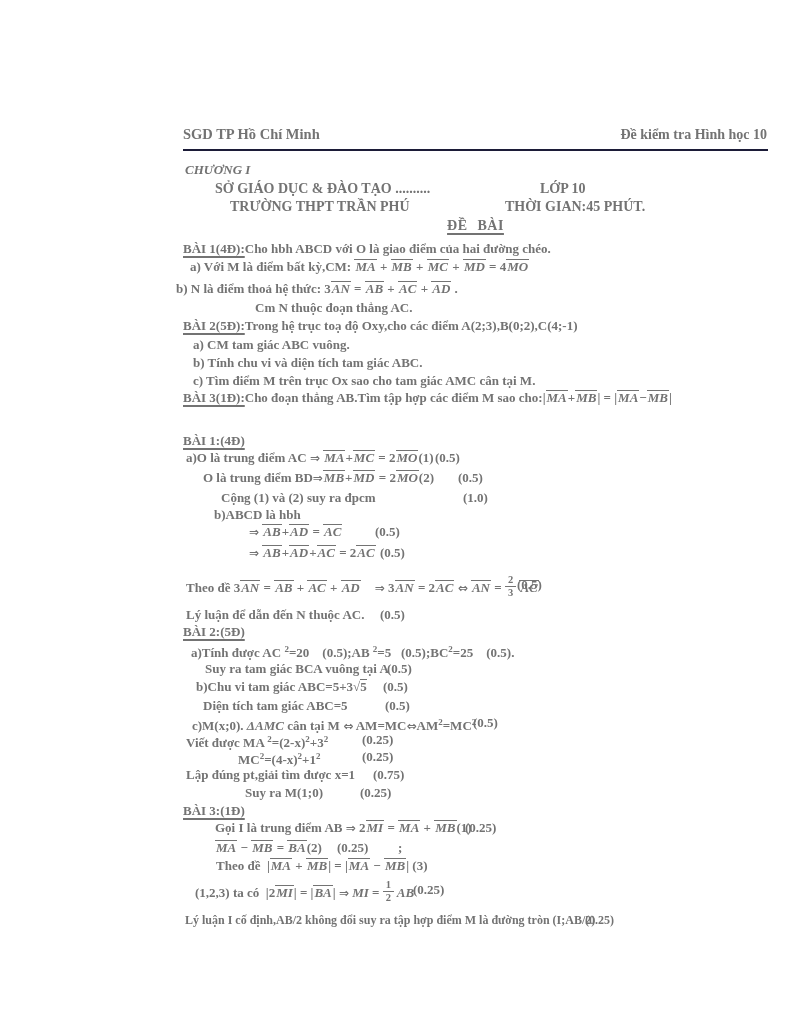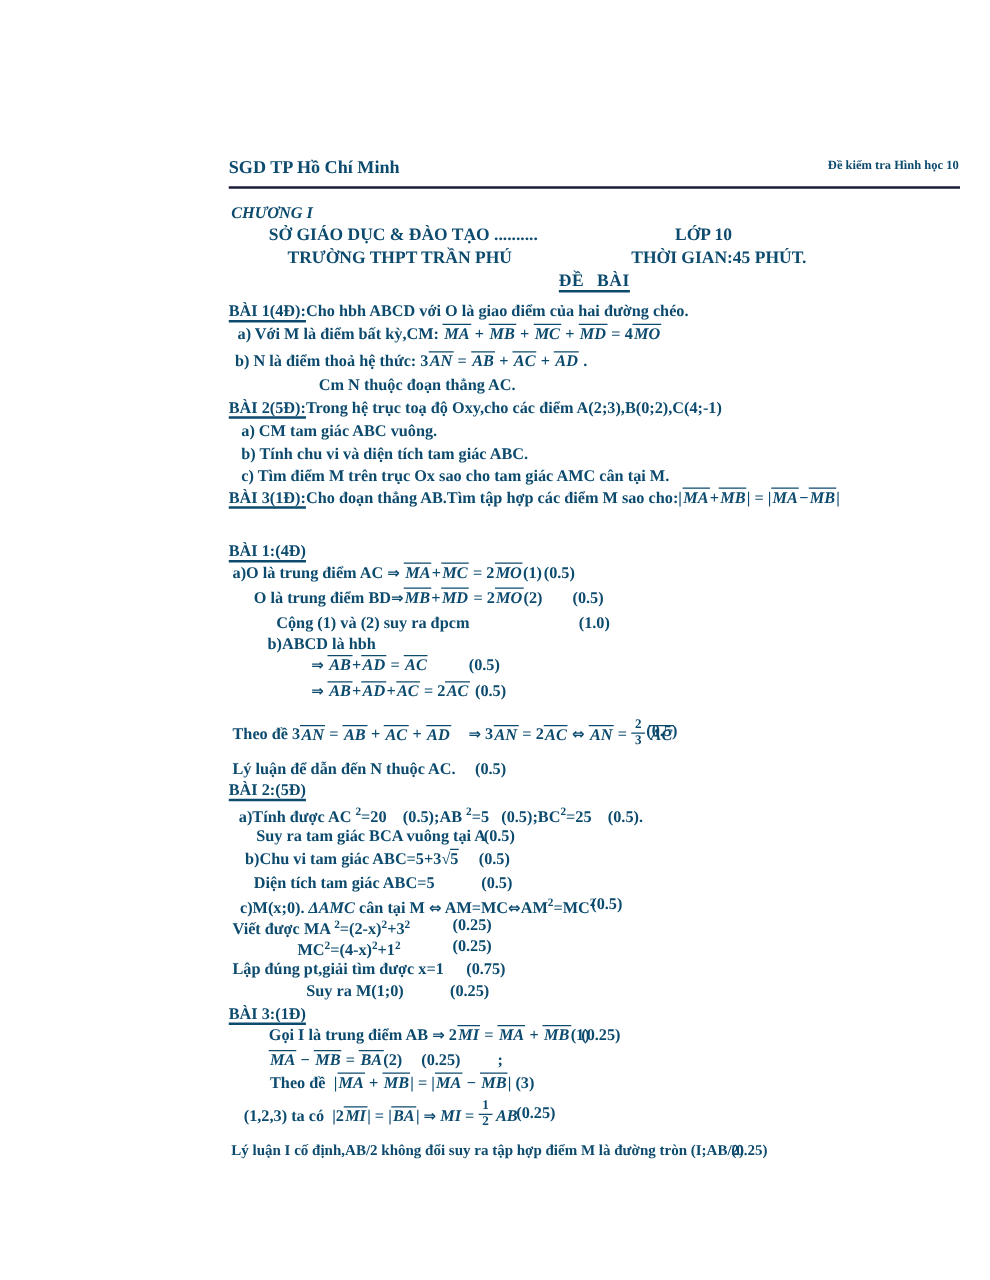--- a/index.html
+++ b/index.html
@@ -1,19 +1,19 @@
 <!DOCTYPE html>
 <html><head>
 <meta charset="utf-8">
 <style>
   html,body{margin:0;padding:0;background:#ffffff;}
   .page{position:relative;width:792px;height:1024px;background:#ffffff;overflow:hidden;
         font-family:"Liberation Serif",serif;color:#1c1c38;}
   .hdr-left{position:absolute;left:183px;top:126px;font-weight:bold;font-size:14.5px;}
-  .hdr-right{position:absolute;right:25px;top:127px;font-weight:bold;font-size:10px;}
+  .hdr-right{position:absolute;right:25px;top:127px;font-weight:bold;font-size:14px;}
   .hdr-rule{position:absolute;left:183px;top:149px;width:585px;height:2px;background:#1c1c38;}
   .ln{position:absolute;font-size:13px;font-weight:bold;line-height:17px;white-space:pre;}
   .ln.center{text-align:center;}
   .wide{letter-spacing:.5px;word-spacing:6px;font-size:14px;}
   .tx{}
   .it{font-style:italic;}
   .un{text-decoration:underline;text-underline-offset:3px;text-decoration-thickness:1.5px;}
   .mth{font-weight:600;}
   .vec{display:inline-block;font-style:italic;font-weight:600;border-top:1.4px solid currentColor;
        padding:0 1px;line-height:1.05;}
@@ -24,31 +24,31 @@
   .frac{display:inline-block;vertical-align:middle;text-align:center;font-size:10.5px;
         font-weight:bold;line-height:1.15;transform:translateY(-2px);}
   .frac .fn{display:block;border-bottom:1.2px solid currentColor;padding:0 3px;}
   .frac .fd{display:block;}
   .rt{font-weight:bold;}
   .rad{display:inline-block;border-top:1.3px solid currentColor;line-height:1.05;}
 </style>
 </head>
 <body>
 
-<div class="page" style="color: #0c4a6e;">
+<div class="page" style="color: #737373;">
   <div class="hdr-left">SGD TP Hồ Chí Minh</div>
   <div class="hdr-right">Đề kiểm tra Hình học 10</div>
   <div class="hdr-rule"></div>
 <div class="ln" style="left: 185px; top: 161px; font-size: 13px;"><span class="tx it">CHƯƠNG I</span></div>
     <div class="ln" style="left: 215px; top: 180px; font-size: 14px;"><span class="tx">SỞ GIÁO DỤC &amp; ĐÀO TẠO ..........</span><span class="at" style="left: 325px;">LỚP 10</span></div>
     <div class="ln" style="left: 230px; top: 198px; font-size: 14px;"><span class="tx">TRƯỜNG THPT TRẦN PHÚ</span><span class="at" style="left: 275px;">THỜI GIAN:45 PHÚT.</span></div>
     <div class="ln center wide" style="left: 183px; width: 585px; top: 217px;"><span class="tx un">ĐỀ BÀI</span></div>
     <div class="ln" style="left: 183px; top: 240px;"><span class="tx un">BÀI 1(4Đ):</span><span class="tx">Cho hbh ABCD với O là giao điểm của hai đường chéo.</span></div>
     <div class="ln" style="left: 190px; top: 258px;"><span class="tx">a) Với M là điểm bất kỳ,CM: </span><span class="vec">MA</span><span class="mth"> + </span><span class="vec">MB</span><span class="mth"> + </span><span class="vec">MC</span><span class="mth"> + </span><span class="vec">MD</span><span class="mth"> = 4</span><span class="vec">MO</span></div>
-    <div class="ln" style="left: 188px; top: 280px;"><span class="tx">b) N là điểm thoả hệ thức: </span><span class="mth">3</span><span class="vec">AN</span><span class="mth"> = </span><span class="vec">AB</span><span class="mth"> + </span><span class="vec">AC</span><span class="mth"> + </span><span class="vec">AD</span><span class="tx"> .</span></div>
+    <div class="ln" style="left: 176px; top: 280px;"><span class="tx">b) N là điểm thoả hệ thức: </span><span class="mth">3</span><span class="vec">AN</span><span class="mth"> = </span><span class="vec">AB</span><span class="mth"> + </span><span class="vec">AC</span><span class="mth"> + </span><span class="vec">AD</span><span class="tx"> .</span></div>
     <div class="ln" style="left: 255px; top: 299px;"><span class="tx">Cm N thuộc đoạn thẳng AC.</span></div>
     <div class="ln" style="left: 183px; top: 317px;"><span class="tx un">BÀI 2(5Đ):</span><span class="tx">Trong hệ trục toạ độ Oxy,cho các điểm A(2;3),B(0;2),C(4;-1)</span></div>
     <div class="ln" style="left: 193px; top: 336px;"><span class="tx">a) CM tam giác ABC vuông.</span></div>
     <div class="ln" style="left: 193px; top: 354px;"><span class="tx">b) Tính chu vi và diện tích tam giác ABC.</span></div>
     <div class="ln" style="left: 193px; top: 372px;"><span class="tx">c) Tìm điểm M trên trục Ox sao cho tam giác AMC cân tại M.</span></div>
     <div class="ln" style="left: 183px; top: 389px;"><span class="tx un">BÀI 3(1Đ):</span><span class="tx">Cho đoạn thẳng AB.Tìm tập hợp các điểm M sao cho:</span><span class="mth">|</span><span class="vec">MA</span><span class="mth">+</span><span class="vec">MB</span><span class="mth">| = |</span><span class="vec">MA</span><span class="mth">−</span><span class="vec">MB</span><span class="mth">|</span></div>
     <div class="ln" style="left: 183px; top: 432px;"><span class="tx un">BÀI 1:(4Đ)</span></div>
     <div class="ln" style="left: 186px; top: 449px;"><span class="tx">a)O là trung điểm AC </span><span class="sym">⇒</span><span class="mth"> </span><span class="vec">MA</span><span class="mth">+</span><span class="vec">MC</span><span class="mth"> = 2</span><span class="vec">MO</span><span class="tx">(1)</span><span class="at" style="left: 249px;">(0.5)</span></div>
     <div class="ln" style="left: 203px; top: 469px;"><span class="tx">O là trung điểm BD</span><span class="sym">⇒</span><span class="vec">MB</span><span class="mth">+</span><span class="vec">MD</span><span class="mth"> = 2</span><span class="vec">MO</span><span class="tx">(2)</span><span class="at" style="left: 255px;">(0.5)</span></div>
     <div class="ln" style="left: 221px; top: 489px;"><span class="tx">Cộng (1) và (2) suy ra đpcm</span><span class="at" style="left: 242px;">(1.0)</span></div>

